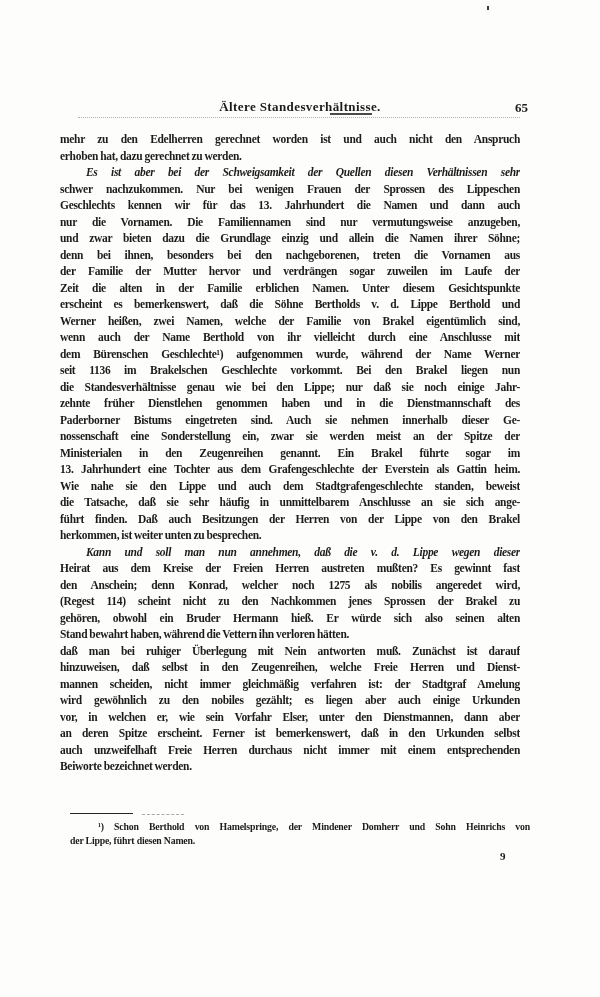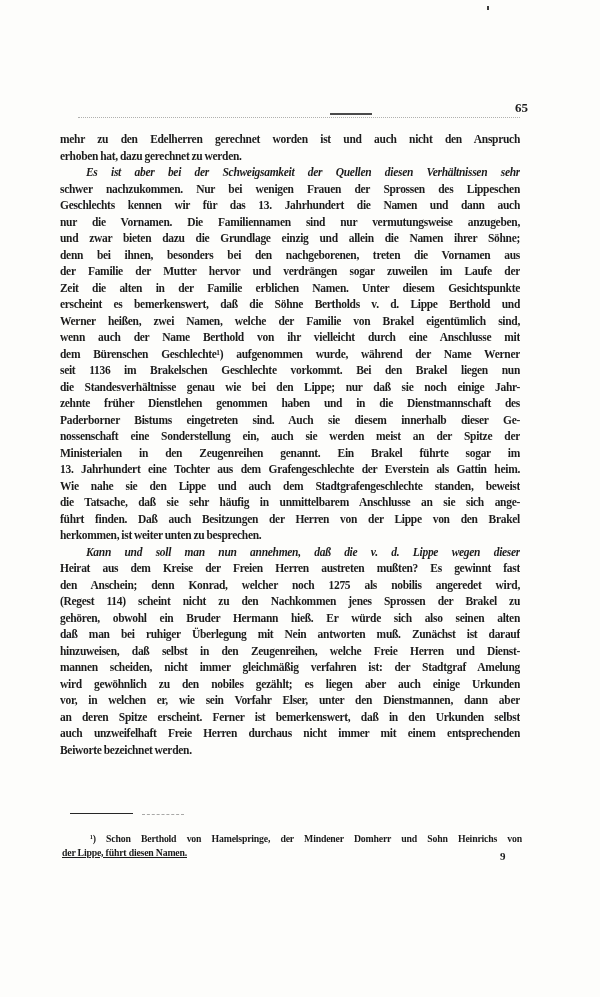--- a/index.html
+++ b/index.html
@@ -71,50 +71,51 @@
     left: 70px; top: 813px; width: 63px; height: 0;
     border-top: 1.5px solid #262626;
   }
   .footnote-rule-dashes {
     position: absolute;
     left: 142px; top: 814px; width: 42px; height: 0;
     border-top: 1px dashed rgba(40,40,40,0.4);
   }
   .footnote {
     position: absolute;
-    left: 62px; top: 820px; width: 460px; margin-top: 12px;
+    left: 70px; top: 820px; width: 460px;
   }
   .fline {
     height: 13.5px;
     line-height: 13.5px;
     font-size: 9.8px;
     font-weight: 700;
     letter-spacing: -0.2px;
     text-align: justify;
     text-align-last: justify;
     overflow: hidden;
   }
-  .fline.last { text-align: right; text-align-last: left; text-decoration: underline; }
+  .fline.last { text-align: right; text-align-last: left; }
   .fline.indent { text-indent: 28px; }
   
   .signature {
     position: absolute;
     left: 500px; top: 850px;
     font-size: 11px;
     font-weight: 700;
   }
 </style>
 </head>
 <body>
 
 <div class="page">
 
   <div class="speck"></div>
 
   <div class="header">
+    <span class="running-title">Ältere Standesverhältnisse.</span>
     <span class="page-number">65</span>
   </div>
 
   <div class="header-dots"></div>
   <div class="header-underline"></div>
 
   <div class="body-text" id="body-text">
       <div class="line">mehr zu den Edelherren gerechnet worden ist und auch nicht den Anspruch</div>
       <div class="line last">erhoben hat, dazu gerechnet zu werden.</div>
       <div class="line indent">Es ist aber bei der Schweigsamkeit der Quellen diesen Verhältnissen sehr</div>
@@ -125,33 +126,34 @@
       <div class="line">denn bei ihnen, besonders bei den nachgeborenen, treten die Vornamen aus</div>
       <div class="line">der Familie der Mutter hervor und verdrängen sogar zuweilen im Laufe der</div>
       <div class="line">Zeit die alten in der Familie erblichen Namen. Unter diesem Gesichtspunkte</div>
       <div class="line">erscheint es bemerkenswert, daß die Söhne Bertholds v. d. Lippe Berthold und</div>
       <div class="line">Werner heißen, zwei Namen, welche der Familie von Brakel eigentümlich sind,</div>
       <div class="line">wenn auch der Name Berthold von ihr vielleicht durch eine Anschlusse mit</div>
       <div class="line">dem Bürenschen Geschlechte¹) aufgenommen wurde, während der Name Werner</div>
       <div class="line">seit 1136 im Brakelschen Geschlechte vorkommt. Bei den Brakel liegen nun</div>
       <div class="line">die Standesverhältnisse genau wie bei den Lippe; nur daß sie noch einige Jahr-</div>
       <div class="line">zehnte früher Dienstlehen genommen haben und in die Dienstmannschaft des</div>
-      <div class="line">Paderborner Bistums eingetreten sind. Auch sie diesem innerhalb dieser Ge-</div>
-      <div class="line">nossenschaft eine Sonderstellung ein, auch sie werden meist an der Spitze der</div>
+      <div class="line">Paderborner Bistums eingetreten sind. Auch sie nehmen innerhalb dieser Ge-</div>
+      <div class="line">nossenschaft eine Sonderstellung ein, zwar sie werden meist an der Spitze der</div>
       <div class="line">Ministerialen in den Zeugenreihen genannt. Ein Brakel führte sogar im</div>
       <div class="line">13. Jahrhundert eine Tochter aus dem Grafengeschlechte der Everstein als Gattin heim.</div>
       <div class="line">Wie nahe sie den Lippe und auch dem Stadtgrafengeschlechte standen, beweist</div>
       <div class="line">die Tatsache, daß sie sehr häufig in unmittelbarem Anschlusse an sie sich ange-</div>
       <div class="line">führt finden. Daß auch Besitzungen der Herren von der Lippe von den Brakel</div>
       <div class="line last">herkommen, ist weiter unten zu besprechen.</div>
       <div class="line indent">Kann und soll man nun annehmen, daß die v. d. Lippe wegen dieser</div>
       <div class="line">Heirat aus dem Kreise der Freien Herren austreten mußten? Es gewinnt fast</div>
       <div class="line">den Anschein; denn Konrad, welcher noch 1275 als nobilis angeredet wird,</div>
       <div class="line">(Regest 114) scheint nicht zu den Nachkommen jenes Sprossen der Brakel zu</div>
       <div class="line">gehören, obwohl ein Bruder Hermann hieß. Er würde sich also seinen alten</div>
+      <div class="line last">Stand bewahrt haben, während die Vettern ihn verloren hätten.</div>
       <div class="line">daß man bei ruhiger Überlegung mit Nein antworten muß. Zunächst ist darauf</div>
       <div class="line">hinzuweisen, daß selbst in den Zeugenreihen, welche Freie Herren und Dienst-</div>
       <div class="line">mannen scheiden, nicht immer gleichmäßig verfahren ist: der Stadtgraf Amelung</div>
       <div class="line">wird gewöhnlich zu den nobiles gezählt; es liegen aber auch einige Urkunden</div>
       <div class="line">vor, in welchen er, wie sein Vorfahr Elser, unter den Dienstmannen, dann aber</div>
       <div class="line">an deren Spitze erscheint. Ferner ist bemerkenswert, daß in den Urkunden selbst</div>
       <div class="line">auch unzweifelhaft Freie Herren durchaus nicht immer mit einem entsprechenden</div>
       <div class="line last">Beiworte bezeichnet werden.</div>
     </div>
 

